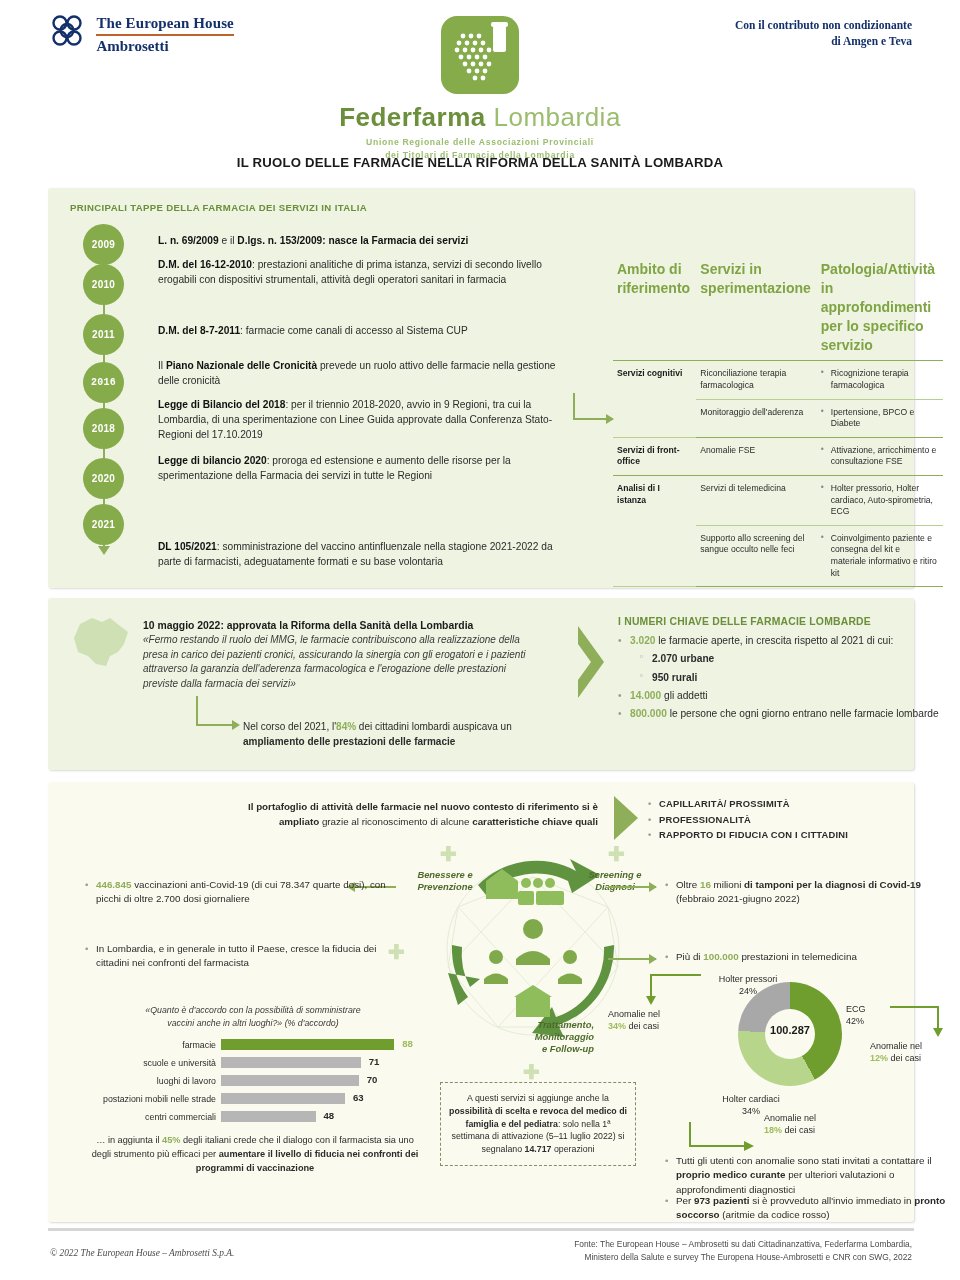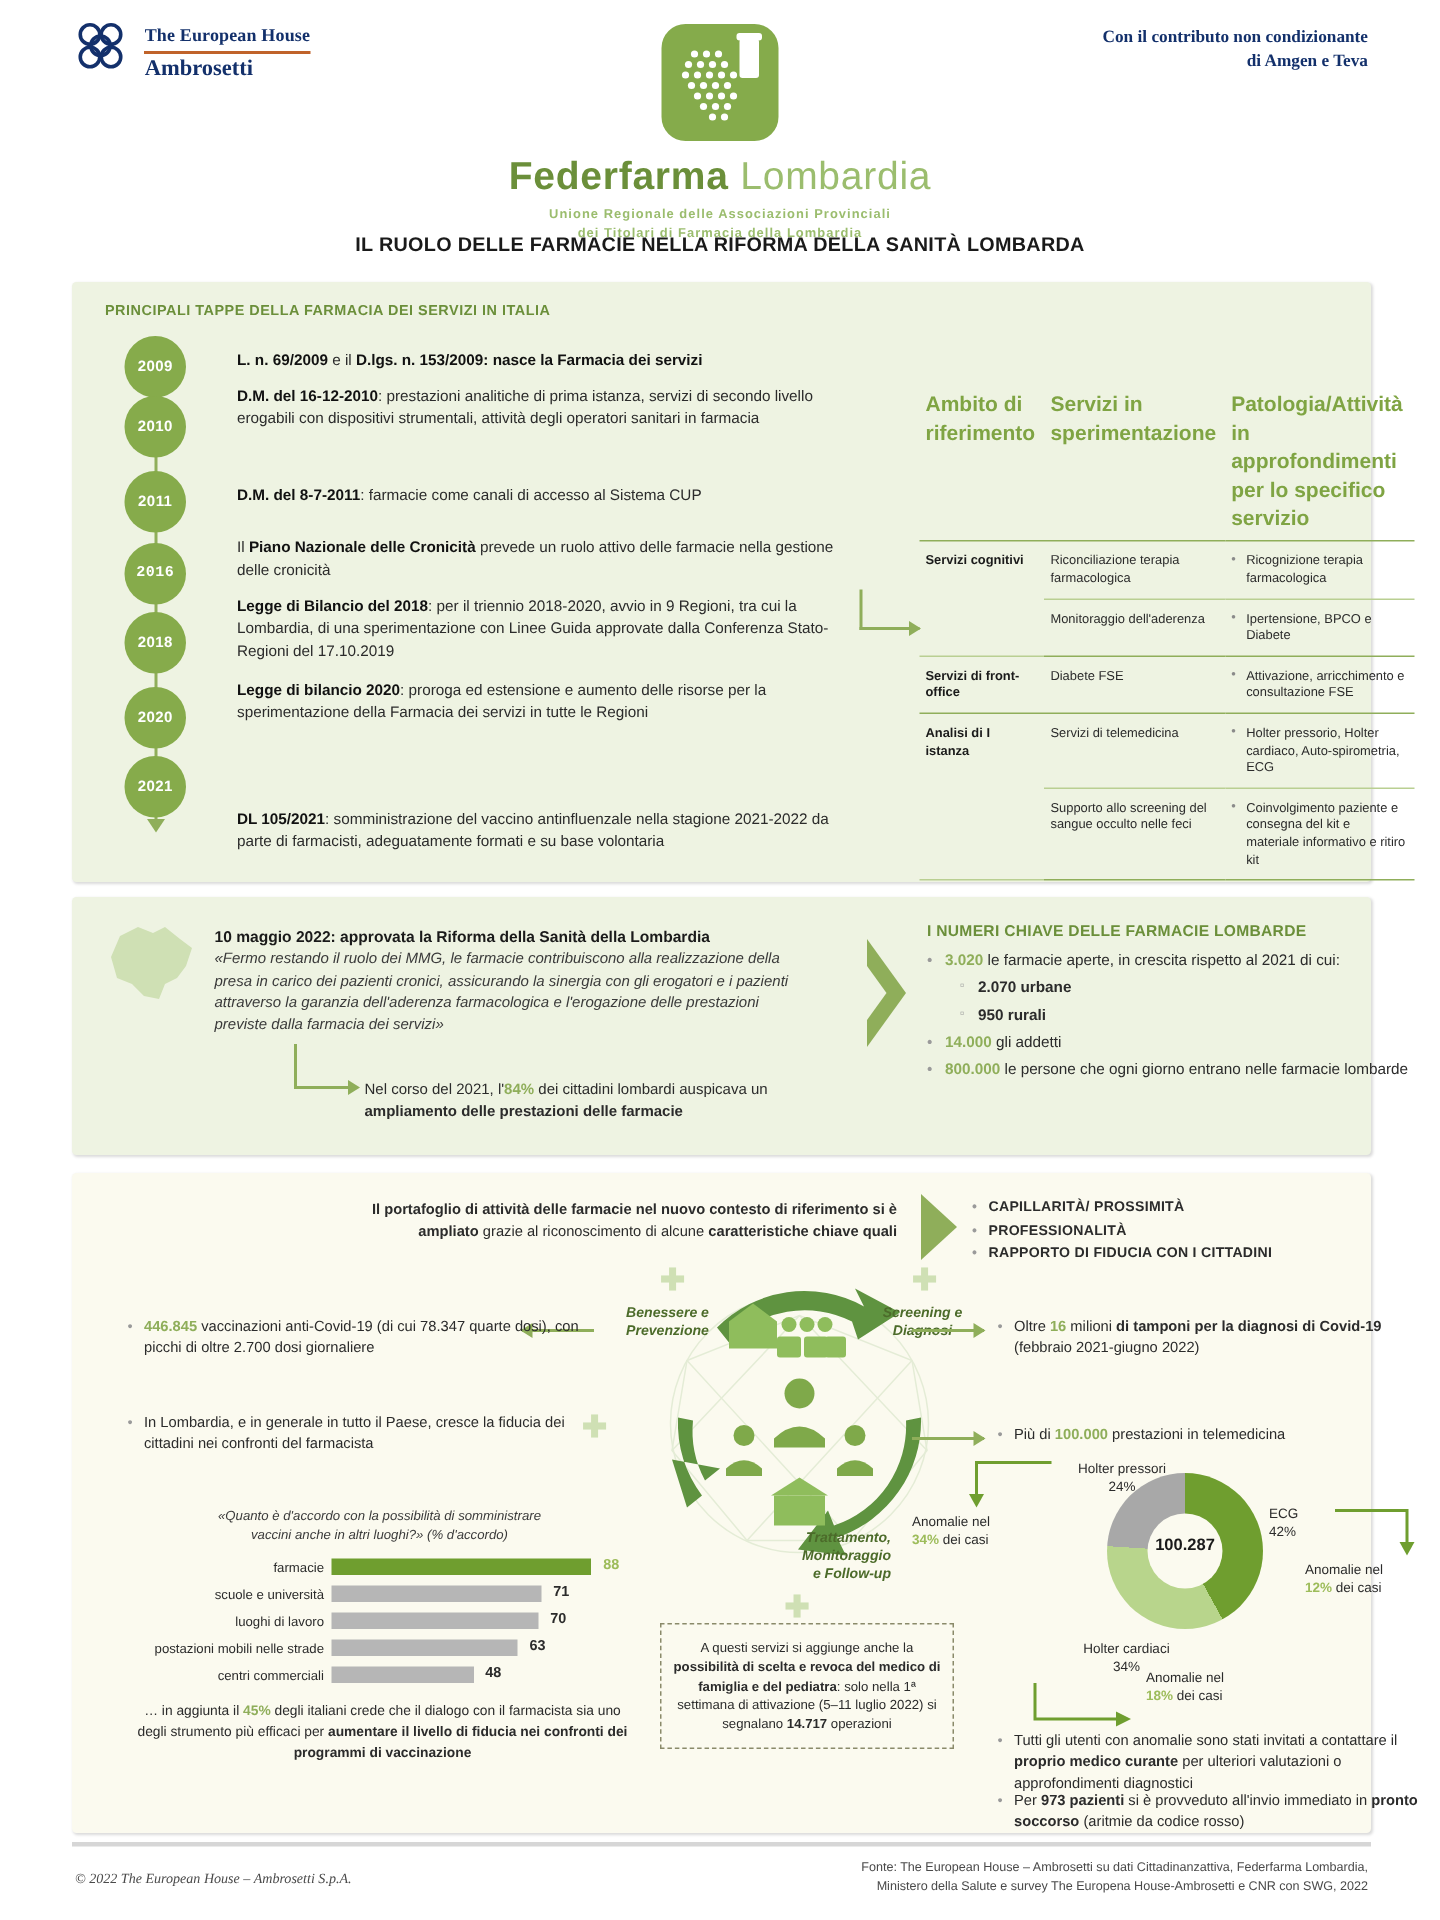--- a/index.html
+++ b/index.html
@@ -11,21 +11,21 @@
     position:relative;
     overflow:hidden;
   }
   .page{position:relative;width:960px;height:1280px;}
 
   
   .header{position:relative;height:152px;}
   .teh-logo{position:absolute;left:50px;top:14px;width:200px;}
   .teh-logo .mark{display:inline-block;vertical-align:top;margin-right:6px;}
   .teh-logo .txt{display:inline-block;vertical-align:top;}
-  .teh-logo .t1{font-family:"Liberation Serif", serif;font-size:12px;color:#13306b;font-weight:bold;letter-spacing:.1px;}
+  .teh-logo .t1{font-family:"Liberation Serif", serif;font-size:15px;color:#13306b;font-weight:bold;letter-spacing:.1px;}
   .teh-logo .rule{height:1.6px;background:#c0632a;margin:2px 0 1px 0;}
   .teh-logo .t2{font-family:"Liberation Serif", serif;font-size:15px;color:#13306b;font-weight:bold;}
 
   .contrib{position:absolute;right:48px;top:18px;text-align:right;
     font-family:"Liberation Serif", serif;font-size:11.5px;font-weight:bold;color:#13306b;line-height:1.35;}
 
   .fed-wrap{position:absolute;left:0;right:0;top:16px;text-align:center;}
   .fed-icon{width:78px;height:78px;border-radius:16px;background:#85ab4b;margin:0 auto;position:relative;overflow:hidden;}
   .fed-name{margin-top:8px;font-size:26px;letter-spacing:.5px;}
   .fed-name .b{color:#6b8f3a;font-weight:bold;}
@@ -326,21 +326,21 @@
             </td>
           </tr>
           <tr>
             <td class="svc thick">Monitoraggio dell'aderenza</td>
             <td class="pat thick">
               <div class="bullet-li">Ipertensione, BPCO e Diabete</div>
             </td>
           </tr>
           <tr>
             <td class="cat thick">Servizi di front-office</td>
-            <td class="svc thick">Diabete FSE</td>
+            <td class="svc thick">Anomalie FSE</td>
             <td class="pat thick">
               <div class="bullet-li">Attivazione, arricchimento e consultazione FSE</div>
             </td>
           </tr>
           <tr>
             <td class="cat" rowspan="2">Analisi di I istanza</td>
             <td class="svc">Servizi di telemedicina</td>
             <td class="pat">
               <div class="bullet-li">Holter pressorio, Holter cardiaco, Auto-spirometria, ECG</div>
             </td>

